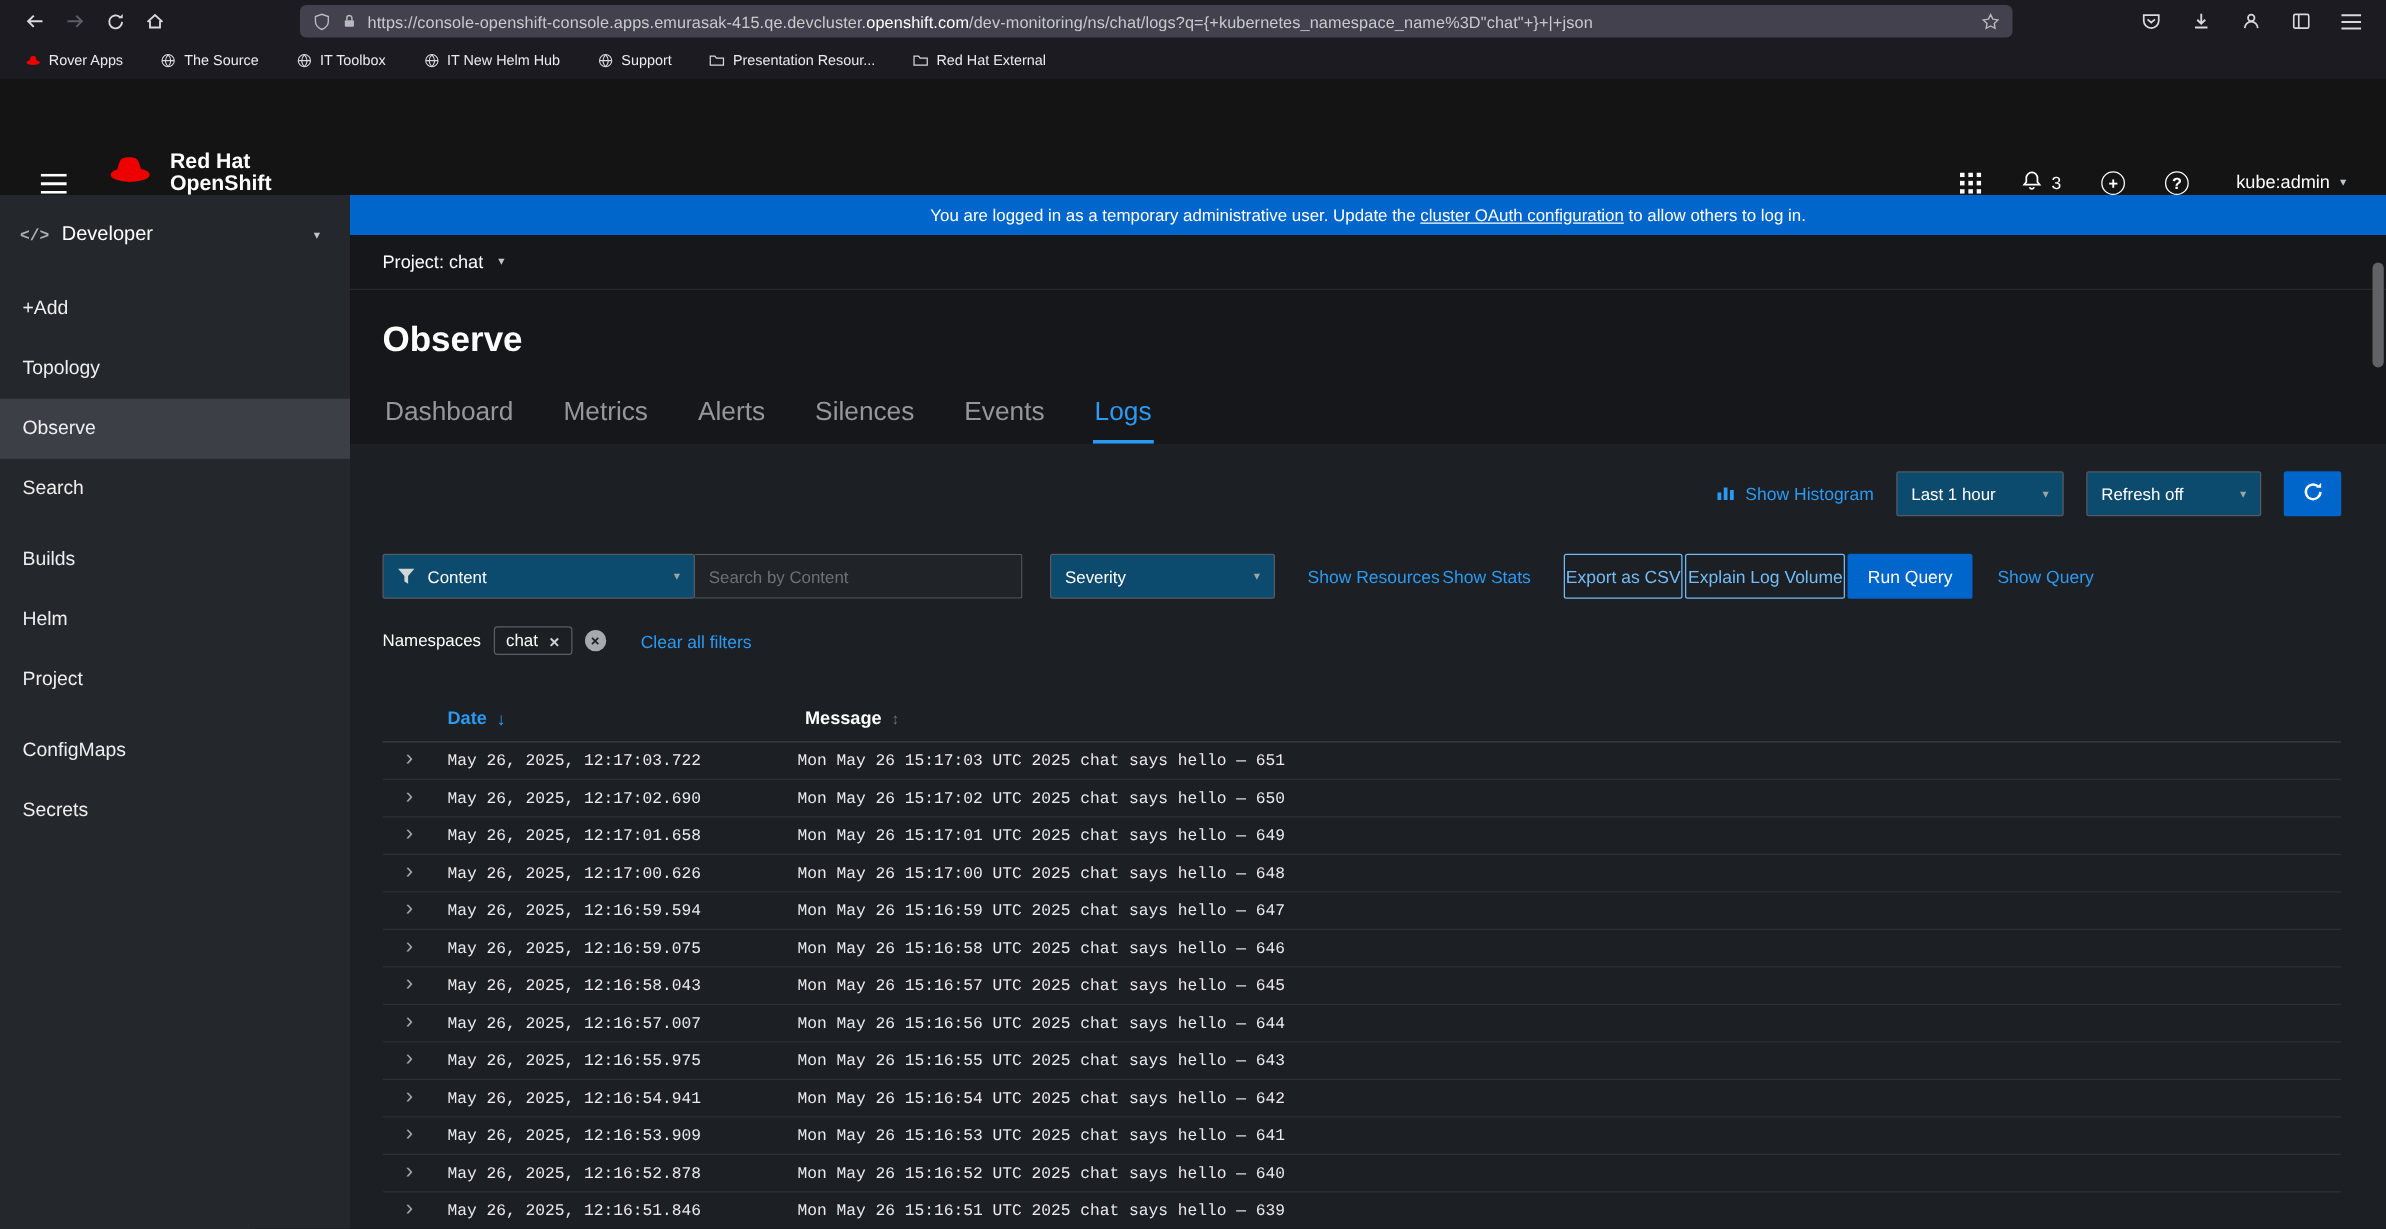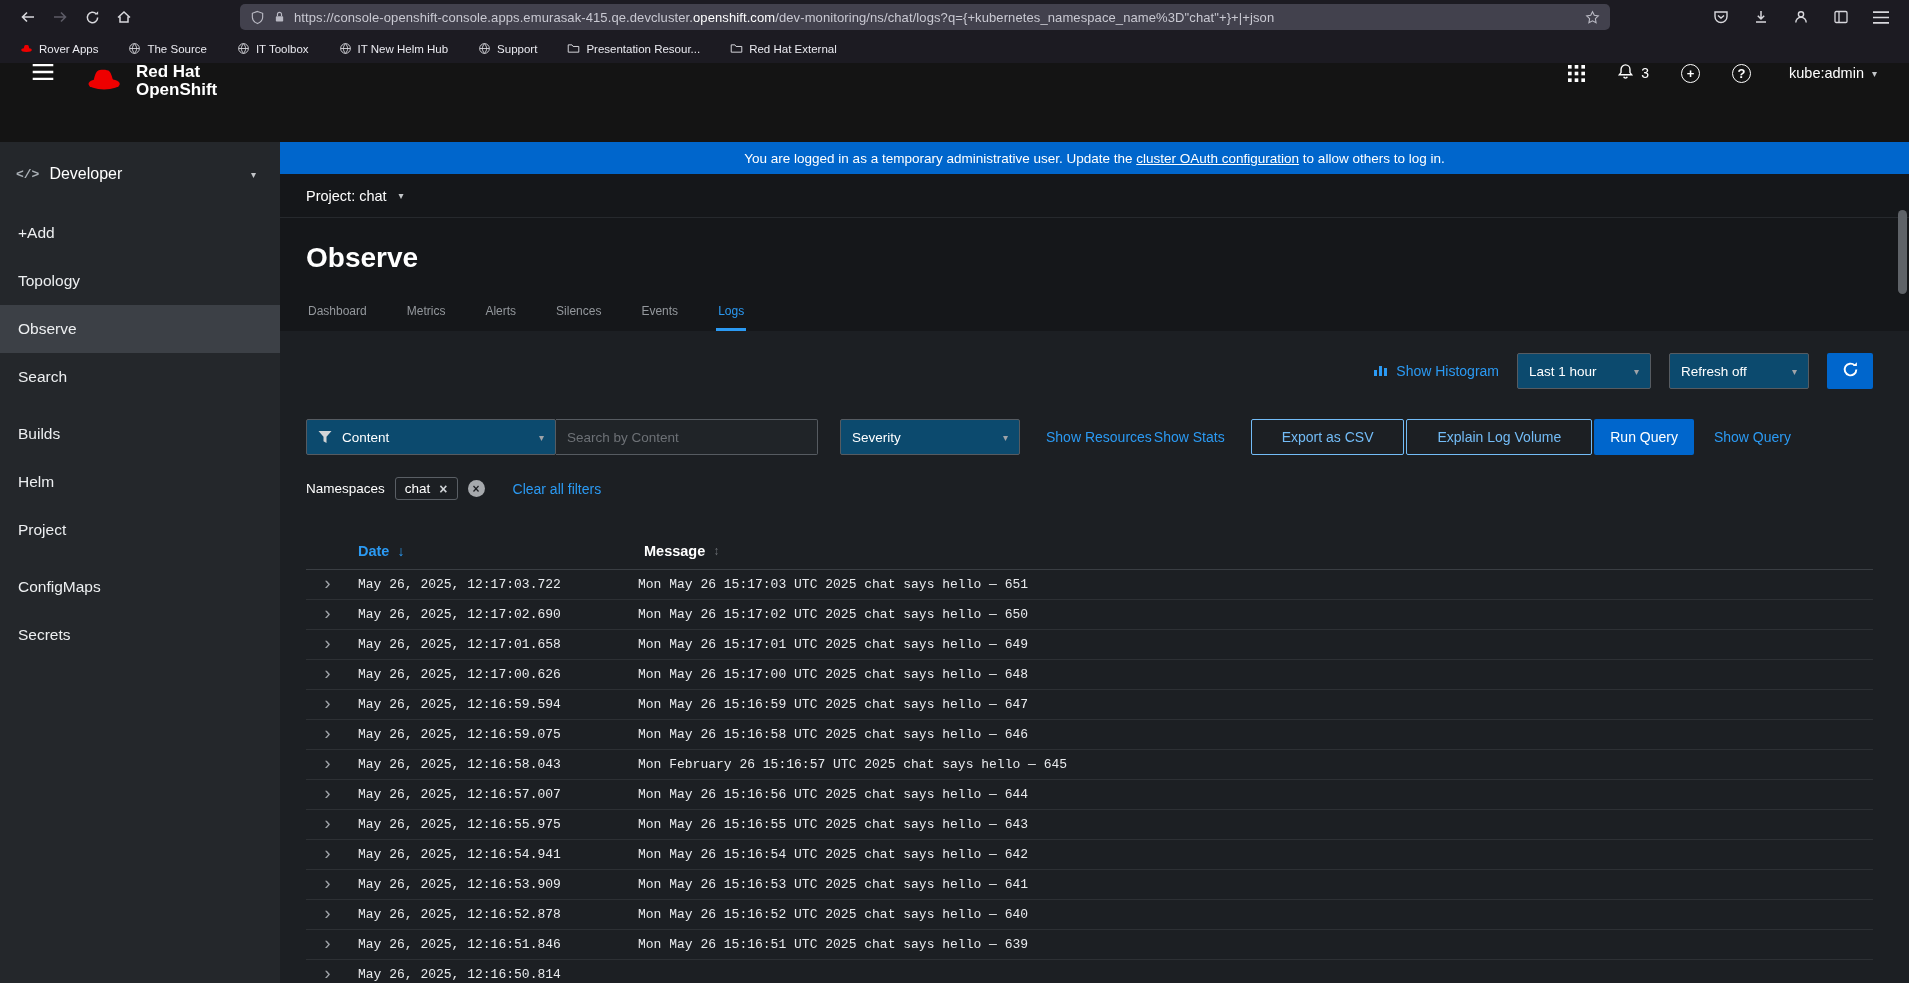--- a/index.html
+++ b/index.html
@@ -16,21 +16,21 @@
   .urlbar { flex:1; height:26px; background:#42414d; border-radius:5px; display:flex; align-items:center; padding:0 10px; gap:8px; margin:0 95px 0 100px; color:#c9c9d2; font-size:13px; }
   .url-text { flex:1; white-space:nowrap; overflow:hidden; letter-spacing:.1px; }
   .url-domain { color:#ffffff; }
   .url-icon { display:flex; align-items:center; color:#b9b9c3; }
   .right-icons { display:flex; align-items:center; gap:8px; }
   .bookmarks-row { height:29px; display:flex; align-items:center; gap:22px; padding:0 16px; font-size:11.5px; color:#eaeaf0; }
   .bookmark { display:flex; align-items:center; gap:6px; background:none; border:none; color:#eaeaf0; font-size:11.5px; padding:2px 4px; border-radius:3px; }
   .bm-icon { display:flex; align-items:center; color:#d8d8dd; }
 
   
-  .masthead { height:79px; background:#141414; display:flex; align-items:flex-start; padding:0 26px; }
+  .masthead { height:93px; background:#141414; display:flex; align-items:flex-end; padding:0 26px; }
   .hamburger { background:none; border:none; color:#fff; margin-right:26px; display:flex; }
   .brand { display:flex; align-items:center; gap:10px; }
   .brand-text { display:flex; flex-direction:column; color:#fff; font-weight:700; font-size:17px; line-height:18px; }
   .mast-right { margin-left:auto; display:flex; align-items:center; gap:32px; color:#fff; }
   .mast-icon-btn { background:none; border:none; color:#fff; display:flex; align-items:center; gap:7px; font-size:14px; padding:0; }
   .circle-glyph { width:19px; height:19px; border:1.6px solid currentColor; border-radius:50%; display:inline-flex; align-items:center; justify-content:center; font-size:13px; font-weight:700; }
   .user-menu { background:none; border:none; color:#fff; display:flex; align-items:center; gap:8px; font-size:14.5px; }
   .caret { font-size:10px; color:#c3c6c9; }
 
   
@@ -45,41 +45,41 @@
 
   .main-col { flex:1; display:flex; flex-direction:column; background:#15171a; min-width:0; }
   .banner { height:32px; background:#0066cc; color:#fff; font-size:13.5px; display:flex; align-items:center; justify-content:center; white-space:pre; flex-shrink:0; }
   .banner a { color:#fff; text-decoration:underline; cursor:pointer; }
   .project-bar { height:44px; display:flex; align-items:center; padding:0 26px; border-bottom:1px solid #26292d; flex-shrink:0; }
   .project-toggle { display:flex; align-items:center; gap:12px; color:#fff; font-size:14.5px; background:none; border:none; padding:0; }
 
   .page-head { padding:24px 26px 0; flex-shrink:0; }
   .page-title { margin:0 0 30px; font-size:28px; font-weight:700; color:#fff; }
   .tabs { display:flex; gap:36px; }
-  .tab { background:none; border:none; padding:0 2px 13px; font-size:12px; color:#94989d;text-align:center; }
+  .tab { background:none; border:none; padding:0 2px 13px; font-size:21px; color:#94989d;text-align:center; }
   .tab.active { color:#2b9af3; box-shadow:inset 0 -3px 0 #2b9af3; }
 
   
   .log-panel { flex:1; background:#1c1f23; padding:22px 36px 0 26px; display:flex; flex-direction:column; min-height:0; overflow:hidden; }
   .panel-toolbar { display:flex; justify-content:flex-end; align-items:center; gap:18px; flex-shrink:0; }
   .link { color:#2b9af3; font-size:14px; background:none; border:none; display:inline-flex; align-items:center; gap:7px; padding:0; text-decoration:none; }
   .dropdown { height:36px; background:#0c4a6e; border:1px solid #565b61; display:flex; align-items:center; gap:10px; padding:0 11px; color:#fff; font-size:13.5px; border-radius:2px; }
   .dropdown .caret { margin-left:auto; color:#9fa3a8; }
   .dd-time { width:134px; }
   .dd-refresh { width:140px; }
   .icon-btn-primary { width:46px; height:36px; background:#0066cc; border:none; color:#fff; display:flex; align-items:center; justify-content:center; border-radius:2px; }
 
   .filter-row { display:flex; align-items:center; margin-top:30px; flex-shrink:0; }
   .dd-attribute { width:250px; }
   .dd-attribute .funnel { color:#d2d4d6; display:flex; }
   .search-input { width:262px; height:36px; background:#202428; border:1px solid #565b61; border-left:none; color:#e8eaec; font-size:13.5px; padding:0 11px; border-radius:0 2px 2px 0; outline:none; }
   .search-input::placeholder { color:#6d7176; }
   .dd-severity { width:180px; margin-left:22px; }
   .ml26 { margin-left:26px; } .ml14 { margin-left:2px; } .ml20 { margin-left:20px; }
-  .btn-secondary { height:36px; padding:0 30px; background:transparent; border:1px solid #73bcf7; color:#73bcf7; font-size:14px; border-radius:2px; }
+  .btn-secondary { height:36px; padding:0 1px; background:transparent; border:1px solid #73bcf7; color:#73bcf7; font-size:14px; border-radius:2px; }
   .btn-primary { height:36px; padding:0 16px; background:#0066cc; border:none; color:#fff; font-size:14px; border-radius:2px; }
 
   .chip-row { display:flex; align-items:center; margin-top:22px; font-size:13.5px; color:#fff; flex-shrink:0; }
   .chip { display:flex; align-items:center; gap:9px; border:1px solid #5a5f65; border-radius:3px; padding:3px 9px; margin-left:10px; }
   .chip-x { color:#cfd2d5; font-weight:700; font-size:14px; background:none; border:none; padding:0; line-height:1; }
   .chip-clear { width:17px; height:17px; border-radius:50%; background:#a6a9ad; color:#1b1d21; font-size:12px; font-weight:700; display:flex; align-items:center; justify-content:center; border:none; margin-left:10px; padding:0; line-height:1; }
   .clear-filters { margin-left:28px; }
 
   .log-table { margin-top:32px; flex:1; min-height:0; display:flex; flex-direction:column; overflow:hidden; }
   .thead { display:grid; grid-template-columns:46px 286px 1fr; align-items:center; height:38px; border-bottom:1px solid #3a3e43; flex-shrink:0; }
@@ -442,21 +442,21 @@
                 <span class="cell msg">Mon May 26 15:16:59 UTC 2025 chat says hello — 647</span>
               </div>
               <div class="log-row">
                 <button class="expand">›</button>
                 <span class="cell date">May 26, 2025, 12:16:59.075</span>
                 <span class="cell msg">Mon May 26 15:16:58 UTC 2025 chat says hello — 646</span>
               </div>
               <div class="log-row">
                 <button class="expand">›</button>
                 <span class="cell date">May 26, 2025, 12:16:58.043</span>
-                <span class="cell msg">Mon February 26 15:16:57 UTC 2025 chat says hello — 645</span>
+                <span class="cell msg">Mon May 26 15:16:57 UTC 2025 chat says hello — 645</span>
               </div>
               <div class="log-row">
                 <button class="expand">›</button>
                 <span class="cell date">May 26, 2025, 12:16:57.007</span>
                 <span class="cell msg">Mon May 26 15:16:56 UTC 2025 chat says hello — 644</span>
               </div>
               <div class="log-row">
                 <button class="expand">›</button>
                 <span class="cell date">May 26, 2025, 12:16:55.975</span>
                 <span class="cell msg">Mon May 26 15:16:55 UTC 2025 chat says hello — 643</span>

